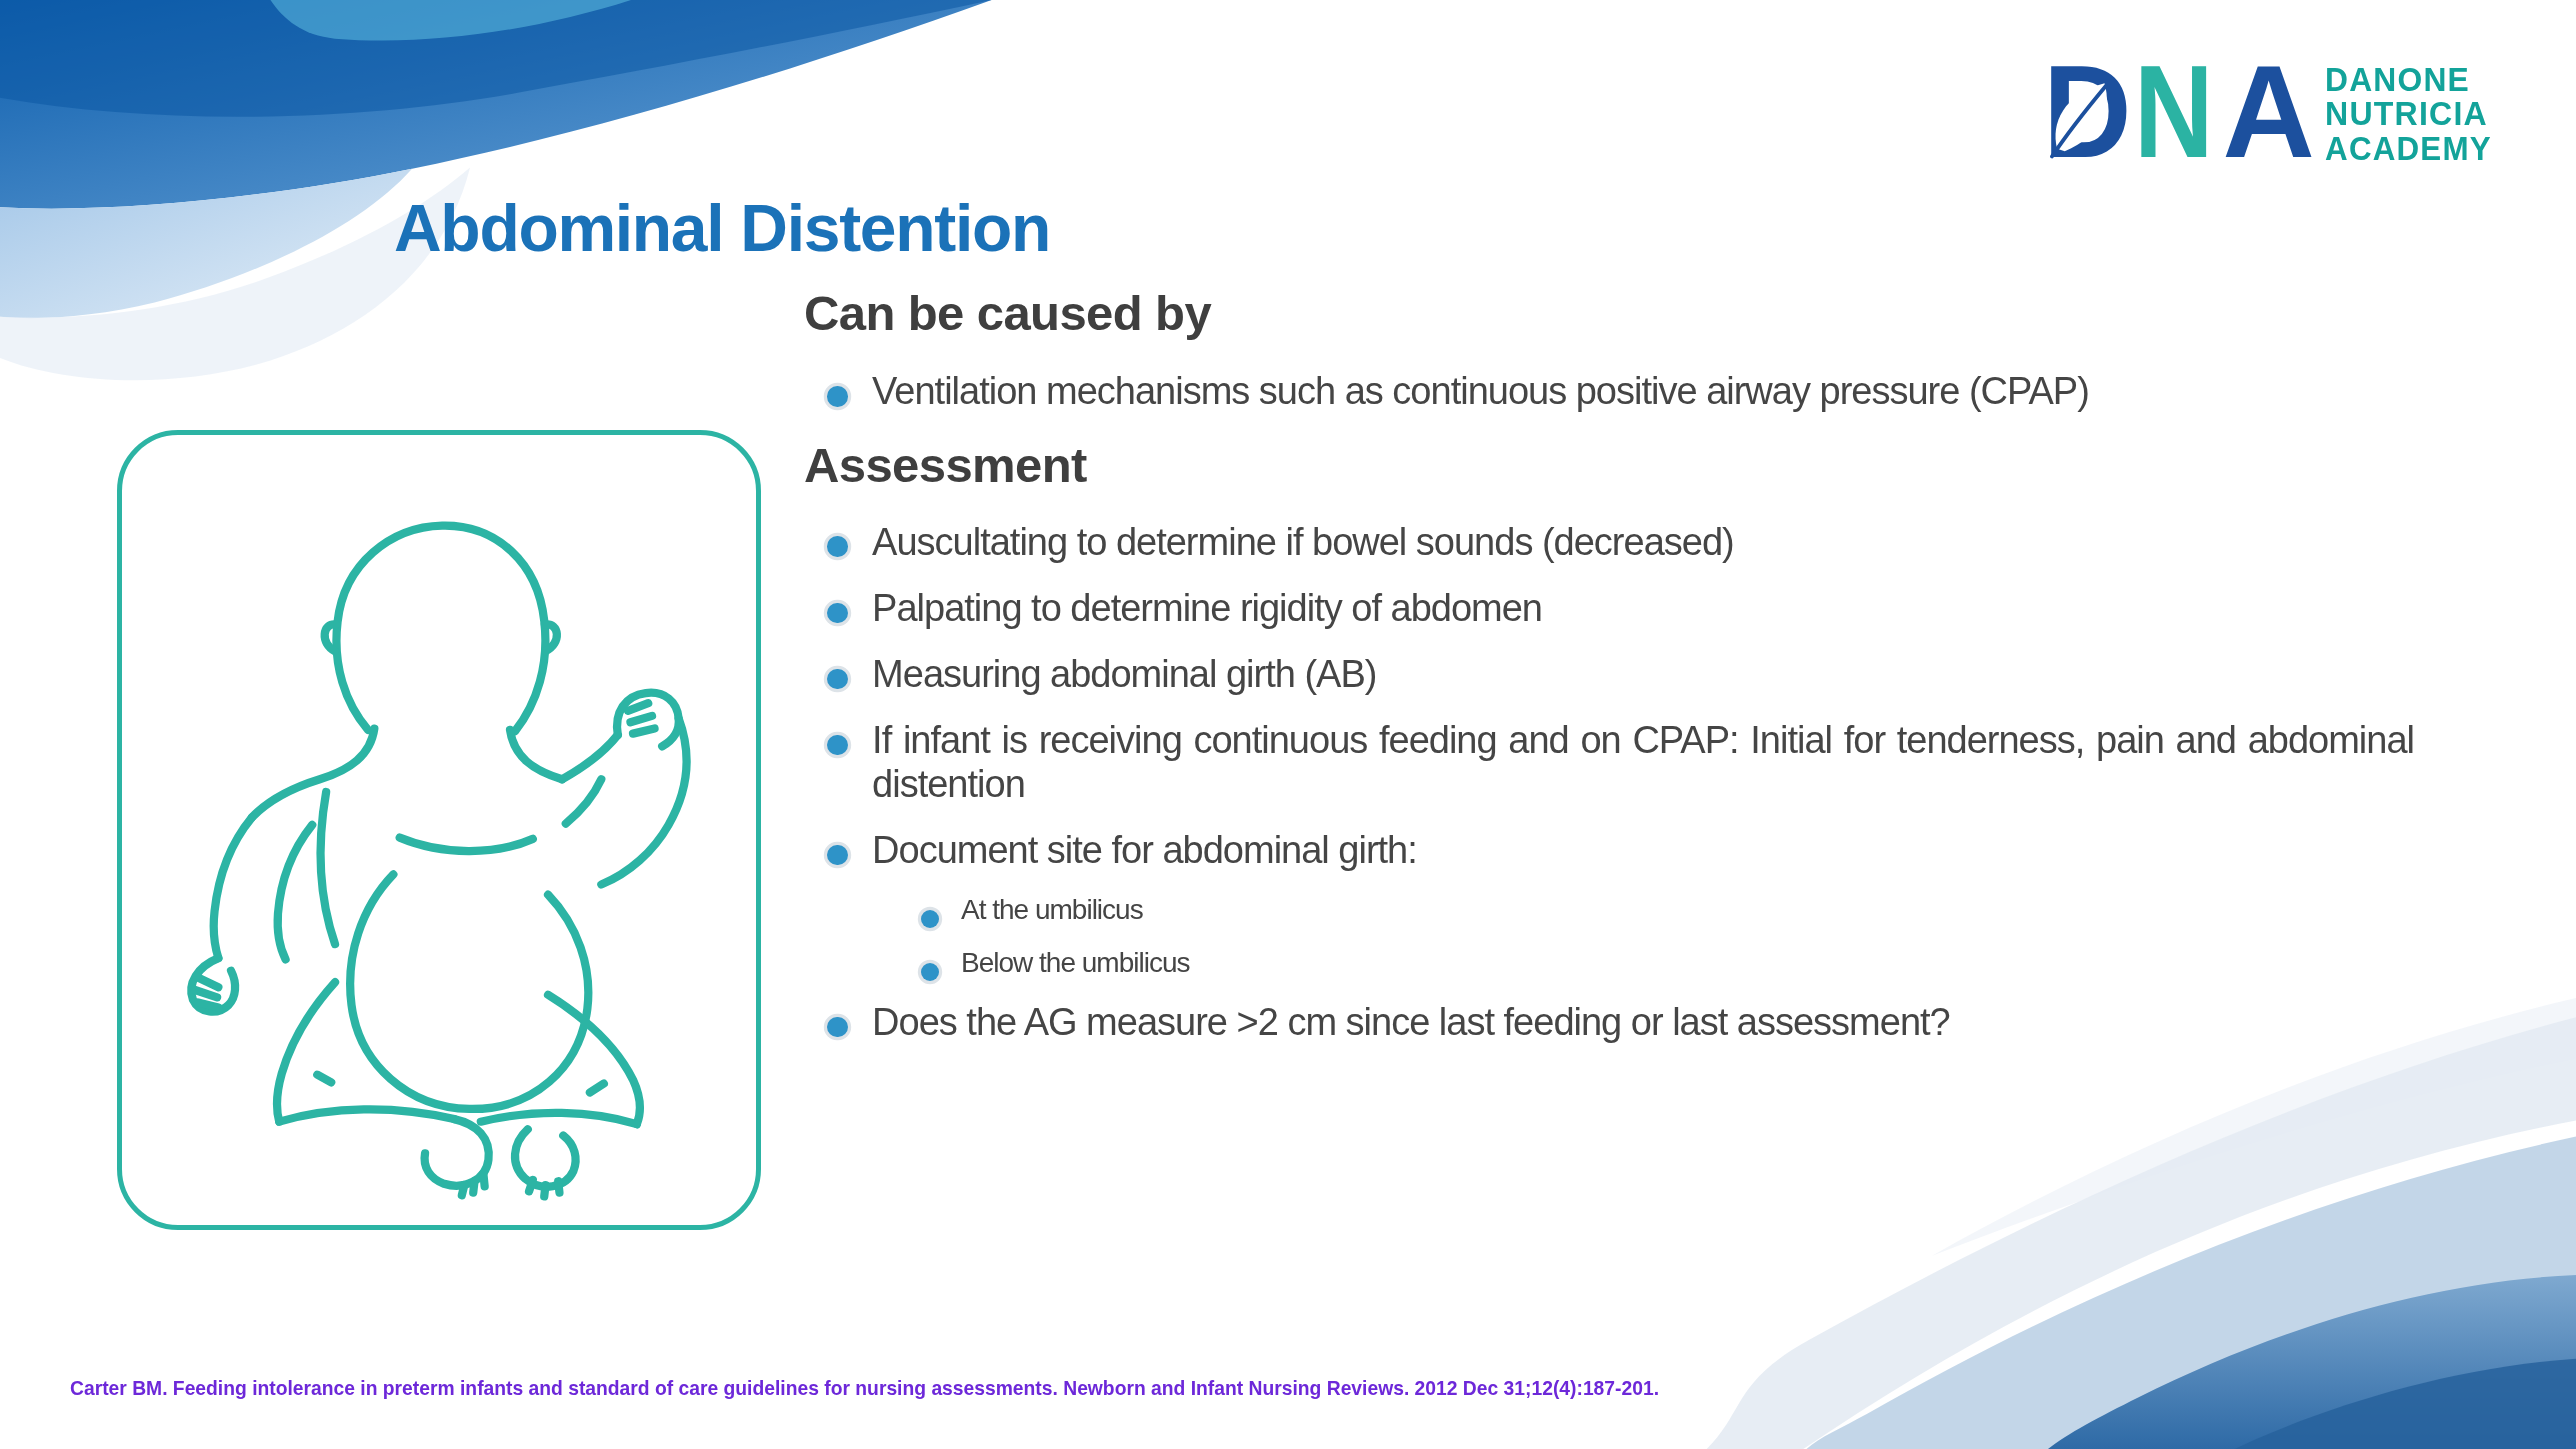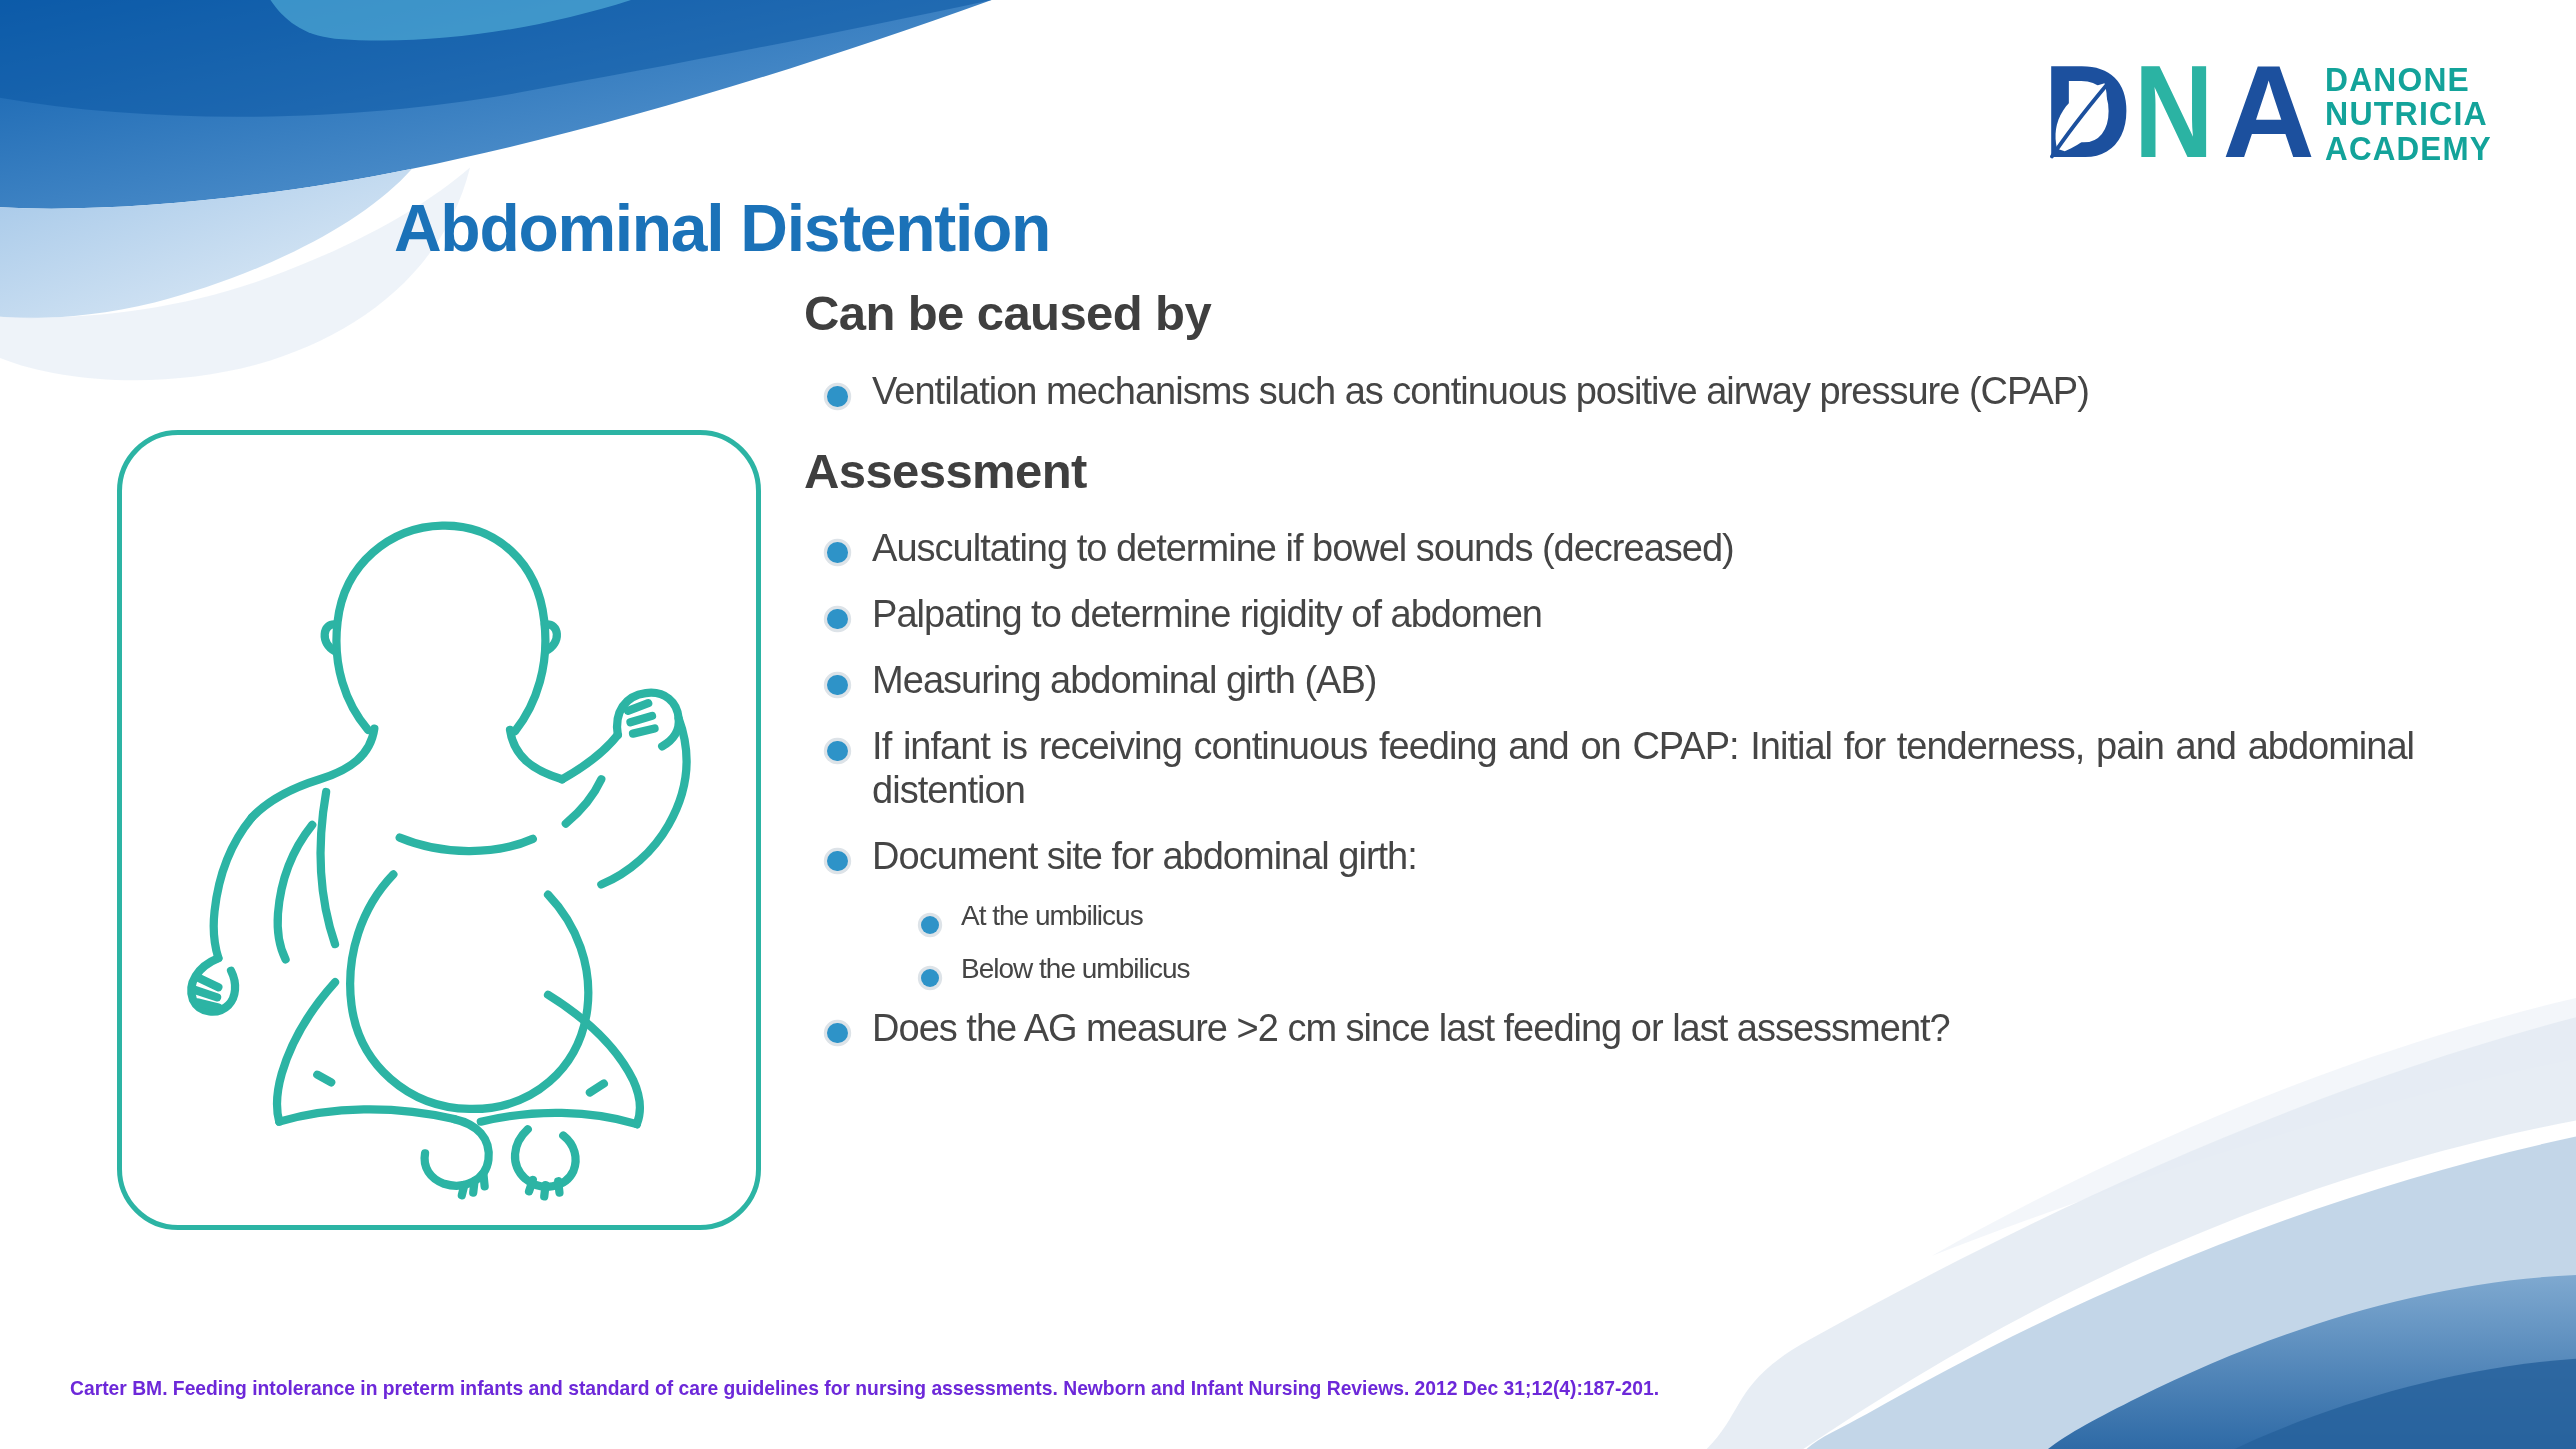--- a/index.html
+++ b/index.html
@@ -24,21 +24,21 @@
     border:5.8px solid #2CB4A4; border-radius:61px; background:#ffffff;
     box-sizing:border-box; z-index:4;
   }
   .figure-box svg{width:100%; height:100%;}
 
   .content{position:absolute; left:804px; top:285px; width:1610px; z-index:5;}
   .content h2{
     margin:0 0 28px 0; font-size:49px; font-weight:bold; color:#3F3F3F;
     letter-spacing:-0.6px; line-height:1.15;
   }
-  .content h2.assessment{margin:30px 0 26px 0;}
+  .content h2.assessment{margin:24px 0 26px 0;}
   ul.bullets{list-style:none; margin:0; padding:0;}
   ul.bullets > li{
     display:flex; align-items:flex-start; margin:0 0 22px 0;
     font-size:38px; color:#454545; letter-spacing:-1px; line-height:1.16;
   }
   ul.bullets > li .dot{
     flex:none; width:20.6px; height:20.6px; border-radius:50%;
     background:#2E93C8; box-shadow:0 0 0 3.2px #dde3e8;
     margin:16.7px 24.5px 0 23px;
   }

